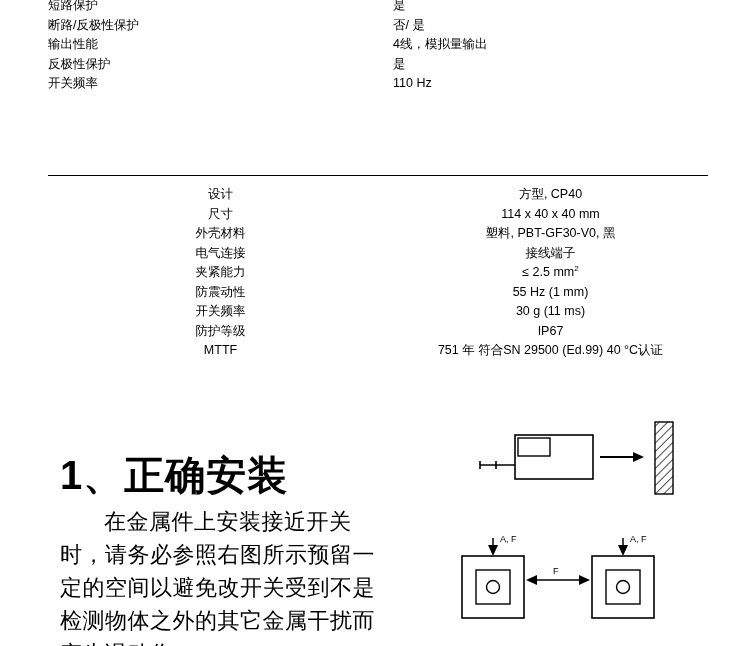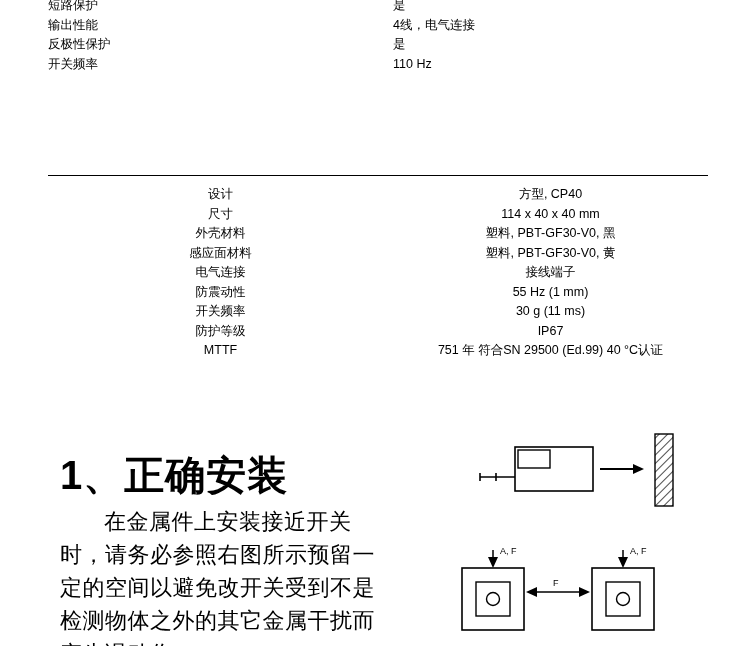--- a/index.html
+++ b/index.html
@@ -83,21 +83,21 @@
     font-size: 22px;
     line-height: 33px;
     text-indent: 44px;
     letter-spacing: 0.5px;
   }
 
   
   .figure-area {
     position: absolute;
     left: 440px;
-    top: 432px;
+    top: 420px;
     width: 280px;
     height: 206px;
   }
 
   .fig-top {
     position: absolute;
     left: 0;
     top: 0;
     width: 280px;
     height: 90px;
@@ -117,22 +117,26 @@
 
 <div class="page">
 
   <table class="spec-table" id="table-block-1">
     <tbody>
       <tr>
         <td class="spec-label">短路保护</td>
         <td class="spec-value">是</td>
       </tr>
       <tr>
+        <td class="spec-label">断路/反极性保护</td>
+        <td class="spec-value">否/ 是</td>
+      </tr>
+      <tr>
         <td class="spec-label">输出性能</td>
-        <td class="spec-value">4线，电气连接</td>
+        <td class="spec-value">4线，模拟量输出</td>
       </tr>
       <tr>
         <td class="spec-label">反极性保护</td>
         <td class="spec-value">是</td>
       </tr>
       <tr>
         <td class="spec-label">开关频率</td>
         <td class="spec-value">110 Hz</td>
       </tr>
     </tbody>
@@ -148,26 +152,26 @@
       </tr>
       <tr>
         <td class="spec-label">尺寸</td>
         <td class="spec-value">114 x 40 x 40 mm</td>
       </tr>
       <tr>
         <td class="spec-label">外壳材料</td>
         <td class="spec-value">塑料, PBT-GF30-V0, 黑</td>
       </tr>
       <tr>
-        <td class="spec-label">感应面材料</td>
-        <td class="spec-value">塑料, PBT-GF30-V0, 黄</td>
-      </tr>
-      <tr>
         <td class="spec-label">电气连接</td>
         <td class="spec-value">接线端子</td>
+      </tr>
+      <tr>
+        <td class="spec-label">夹紧能力</td>
+        <td class="spec-value"><span>≤ 2.5 mm</span><sup class="sup">2</sup></td>
       </tr>
       <tr>
         <td class="spec-label">防震动性</td>
         <td class="spec-value">55 Hz (1 mm)</td>
       </tr>
       <tr>
         <td class="spec-label">开关频率</td>
         <td class="spec-value">30 g (11 ms)</td>
       </tr>
       <tr>

